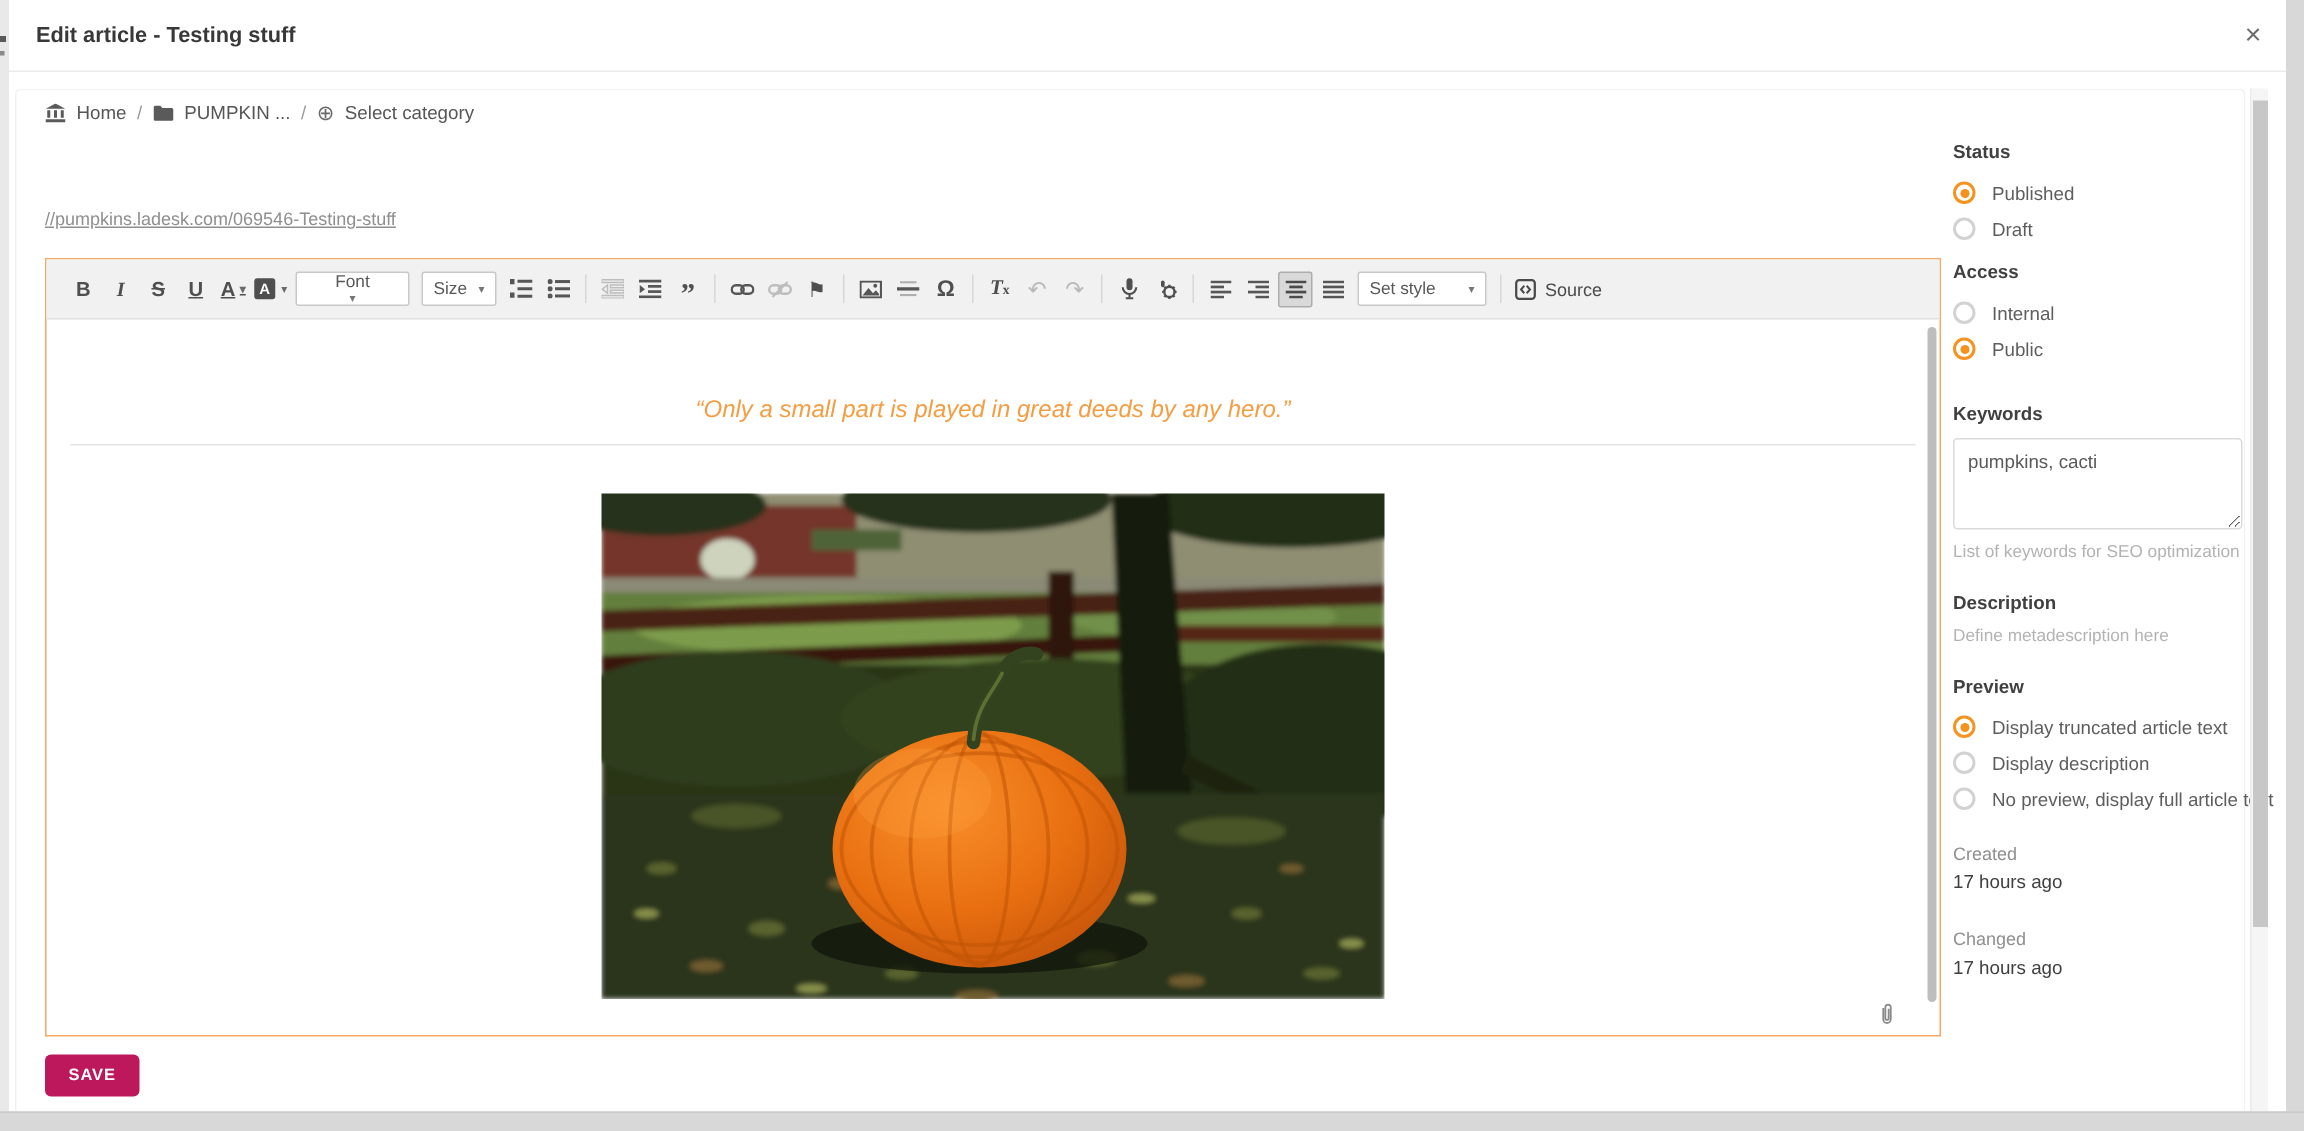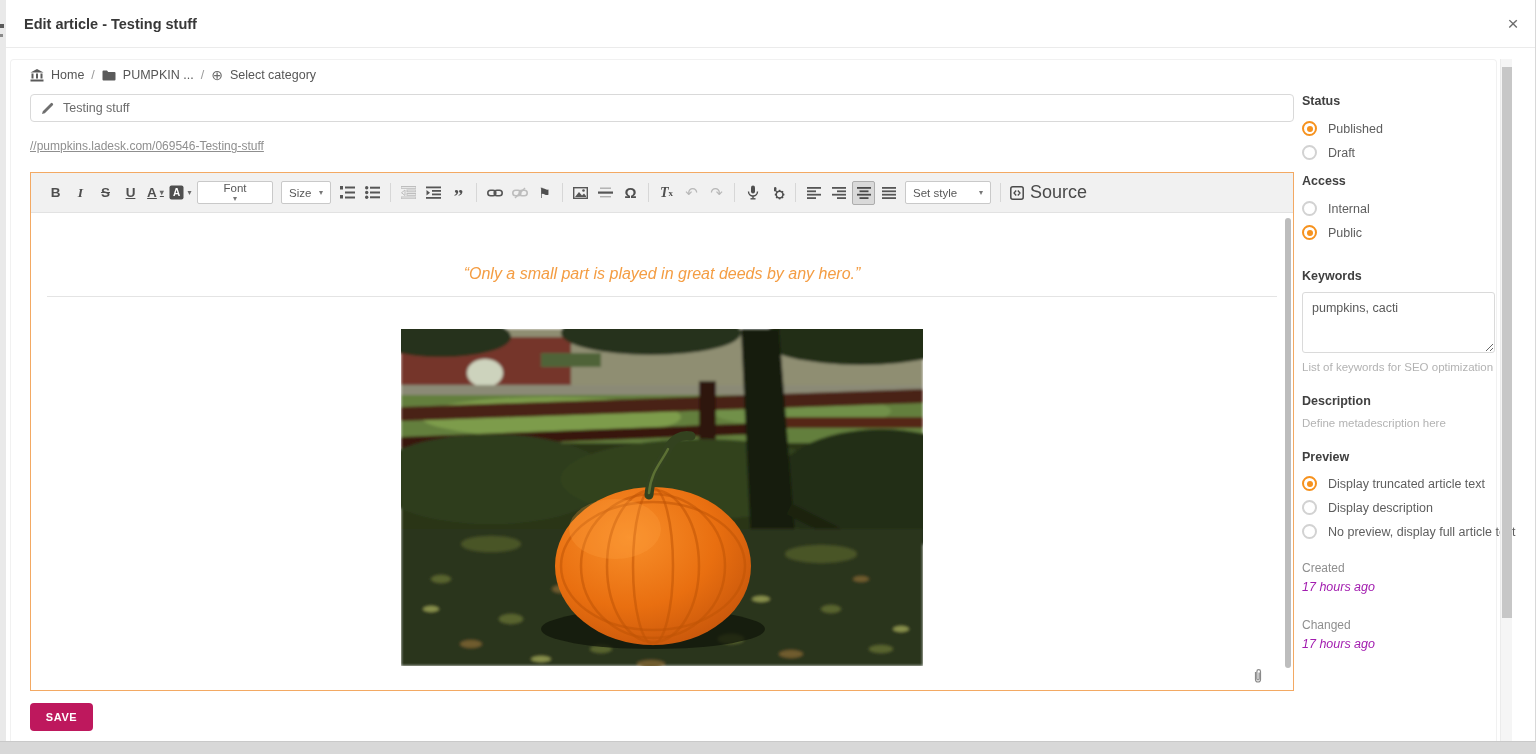--- a/index.html
+++ b/index.html
@@ -4,21 +4,21 @@
 <style>
   * { margin:0; padding:0; box-sizing:border-box; }
   html,body { width:1536px; height:754px; }
   body { font-family:"Liberation Sans", sans-serif; background:#d8d8d8; position:relative; overflow:hidden; }
 
   
   .under-sliver { position:absolute; left:0; top:0; width:6px; height:741px; background:#e9e9e9; }
   .under-sliver .mark { position:absolute; left:0; top:24px; width:4px; height:4px; background:#5a5a5a; }
   .under-sliver .mark2 { position:absolute; left:0; top:34px; width:3px; height:3px; background:#8a8a8a; }
 
-  .modal { position:absolute; left:6px; top:0; right:1px; height:741px; background:#ffffff; }
+  .modal { position:absolute; left:6px; top:0; right:12px; height:741px; background:#ffffff; }
 
   .modal-header { position:absolute; left:0; top:0; right:0; height:48px; background:#fff; border-bottom:1px solid #ebebeb; }
   .modal-title { position:absolute; left:18px; top:16px; font-size:14.5px; font-weight:bold; color:#383838; }
   .close-btn { position:absolute; right:11px; top:13px; width:22px; height:22px; font-size:19px; color:#6d6d6d; text-align:center; line-height:21px; cursor:pointer; }
 
   .card { position:absolute; left:4px; top:59px; width:1487px; height:682px; background:#fff; border:1px solid #f1f1f1; border-bottom:none; border-radius:4px 4px 0 0; }
 
   
   .breadcrumb { position:absolute; left:24px; top:68px; display:flex; align-items:center; gap:7px; font-size:12.5px; color:#565656;justify-content:flex-end; }
   .breadcrumb svg { display:block; }
@@ -41,21 +41,21 @@
   .tb-btn.st { text-decoration:line-through; }
   .tb-btn.un { text-decoration:underline; }
   .tb-btn.disabled { color:#b8b8b8; cursor:default; }
   .tb-btn.disabled svg * { stroke:#bdbdbd; fill:none; }
   .tb-btn.active { background:#d9d9d9; border:1px solid #adadad; }
   .caret { font-size:8px; color:#6a6a6a; margin-left:3px; }
   .tb-sep { width:1px; height:19px; background:#d7d7d7; margin:0 5px; }
   .tb-select { height:23px; background:#fff; border:1px solid #c9c9c9; border-radius:2px; display:flex; align-items:center; justify-content:space-between; padding:0 7px; font-size:11.5px; color:#585858; cursor:pointer; margin:0 4px; }
   .tb-select .sel-caret { font-size:8px; color:#777; }
   .w-font { width:76px;flex-direction:column; } .w-size { width:50px; } .w-style { width:86px; }
-  .tb-source { display:flex; align-items:center; gap:6px; font-size:18px; color:#4a4a4a; cursor:pointer; padding:0 4px; }
+  .tb-source { display:flex; align-items:center; gap:6px; font-size:12px; color:#4a4a4a; cursor:pointer; padding:0 4px; }
   .quote-glyph { font-family:"Liberation Serif",serif; font-size:19px; font-weight:bold; line-height:10px; padding-top:8px; }
   .omega-glyph { font-size:15px; font-weight:bold; }
   .undo-glyph { font-size:15px; }
   .tx-glyph { font-size:14px; font-style:italic; font-family:"Liberation Serif",serif; font-weight:bold; }
   .tx-glyph sub { font-size:9px; font-style:normal; }
   .flag-glyph { font-size:14px; }
 
   .editor-content { position:relative; height:477px; overflow:hidden; }
   .quote-line { margin-top:52px; text-align:center; font-size:16px; font-style:italic; color:#f49d43; }
   .content-hr { border:none; border-top:1px solid #e4e4e4; margin:13px 16px 0 16px; }
@@ -69,21 +69,21 @@
   .sidebar { position:absolute; left:1296px; top:84px; width:200px; }
   .sb-label { font-size:12.5px; font-weight:bold; color:#404040; }
   .radio-row { display:flex; align-items:center; gap:11px; cursor:pointer; }
   .radio { width:15px; height:15px; border-radius:50%; border:2px solid #d2d2d2; background:#fff; position:relative; flex:0 0 auto; }
   .radio.on { border-color:#f6921e; }
   .radio.on::after { content:""; position:absolute; left:2.5px; top:2.5px; width:6px; height:6px; border-radius:50%; background:#f6921e; }
   .radio-label { font-size:12.5px; color:#5e5e5e; white-space:nowrap; }
   .sb-textarea { width:193px; border:1px solid #dadada; border-radius:3px; padding:7px 9px; font-size:12.5px; color:#5a5a5a; font-family:"Liberation Sans",sans-serif; resize:both; line-height:1.35; background:#fff; outline:none; }
   .sb-hint { font-size:11.5px; color:#b3b3b3; }
   .sb-meta-label { font-size:12px; color:#8f8f8f; }
-  .sb-meta-value { font-size:12.5px; color:#a21caf;font-style:italic; }
+  .sb-meta-value { font-size:12.5px; color:#404040; }
 
   
   .main-scrollbar { position:absolute; left:1494px; top:59px; width:12px; height:682px; background:#f5f5f5; border-left:1px solid #ebebeb; }
   .main-thumb { position:absolute; left:1px; top:8px; width:10px; height:551px; background:#c7c7c7; cursor:pointer; }
 
   .bottom-strip { position:absolute; left:0; top:741px; width:1536px; height:13px; background:#d8d8d8; border-top:1px solid #c9c9c9; }
 
   .ico { display:block; }
 </style>
 </head>
@@ -119,28 +119,20 @@
       <svg class="ico" width="14" height="11" viewBox="0 0 14 11">
           <path d="M0.5 1.5 A1 1 0 0 1 1.5 0.5 L5 0.5 L6.2 2 L12.5 2 A1 1 0 0 1 13.5 3 L13.5 9.5 A1 1 0 0 1 12.5 10.5 L1.5 10.5 A1 1 0 0 1 0.5 9.5 Z" fill="#5a5a5a"></path>
         </svg>
     </span>
     <span class="crumb">PUMPKIN ...</span>
     <span class="crumb-sep">/</span>
     <span class="circle-plus">⊕</span>
     <span class="crumb">Select category</span>
   </div>
 
-  <div class="title-input-wrap">
-    <span>
-      <svg class="ico" width="13" height="13" viewBox="0 0 13 13">
-          <path d="M1 12 L1.8 9.2 L9.8 1.2 A1.1 1.1 0 0 1 11.4 1.2 L11.8 1.6 A1.1 1.1 0 0 1 11.8 3.2 L3.8 11.2 Z" fill="#6f6f6f"></path>
-        </svg>
-    </span>
-    <input class="title-input" type="text" value="Testing stuff" style="">
-  </div>
 
   <a class="article-url">//pumpkins.ladesk.com/069546-Testing-stuff</a>
 
   <div class="editor">
     <div class="toolbar">
       <span class="tb-btn letter">B</span>
       <span class="tb-btn letter it">I</span>
       <span class="tb-btn letter st">S</span>
       <span class="tb-btn letter un">U</span>
       <span class="tb-btn letter un">

